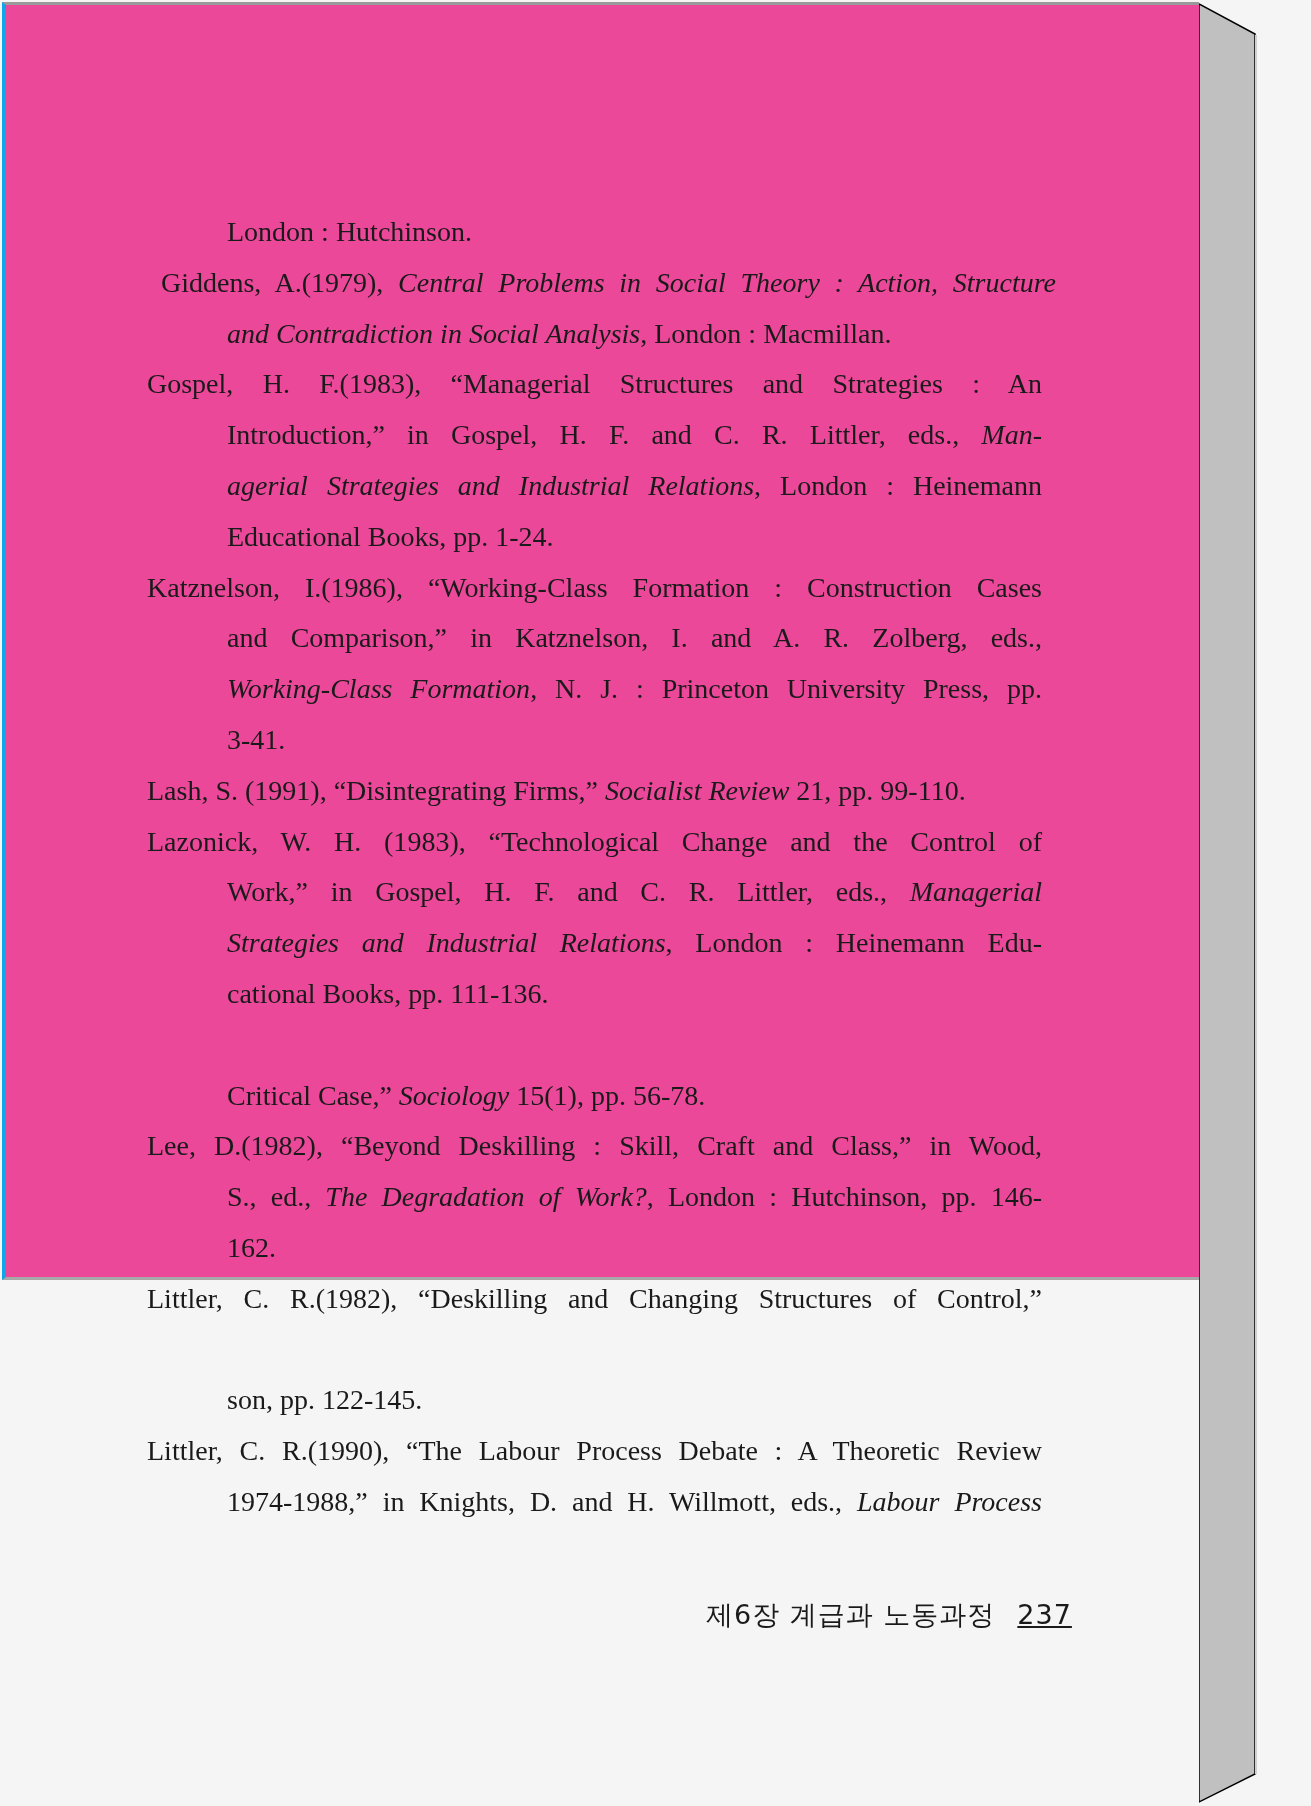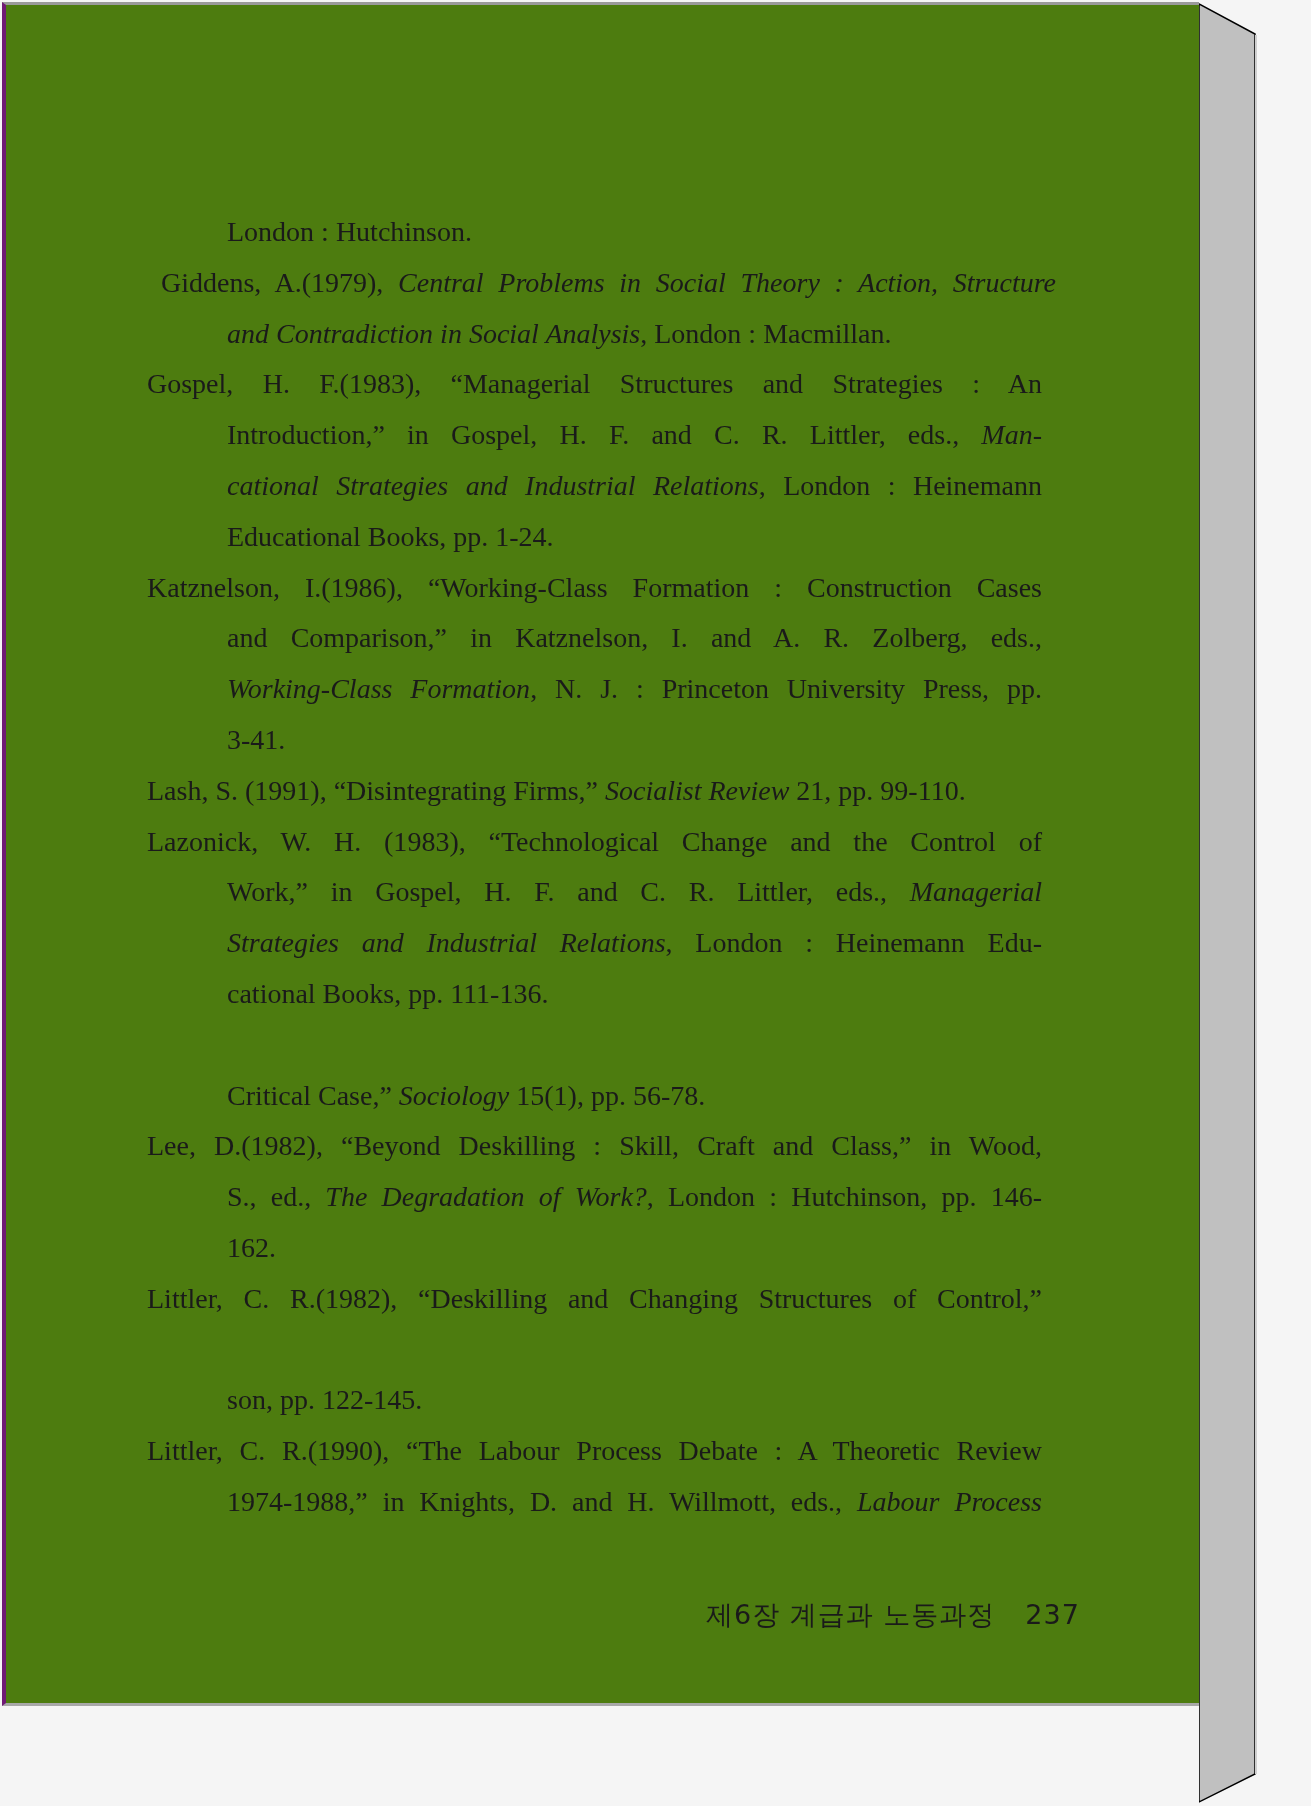--- a/index.html
+++ b/index.html
@@ -7,25 +7,25 @@
     width: 1311px; height: 1806px;
     background: #f5f5f5;
     position: relative;
     overflow: hidden;
     font-family: "Liberation Serif", "DejaVu Serif", serif;
     color: #1a1a1a;
   }
   .page {
     position: absolute;
     left: 2px; top: 2px;
-    width: 1197px; height: 1704px;
-    background: #4d7c0f;
+    width: 1197px; height: 1278px;
+    background: #ec4899;
     border-top: 3px solid #9a9a9a;
     border-bottom: 3px solid #a8a8a8;
-    border-left: 4px solid #701a75;
+    border-left: 4px solid #0ea5e9;
     box-sizing: border-box;
   }
   .side {
     position: absolute;
     left: 1199px; top: 2px;
     width: 58px; height: 1802px;
   }
   .side svg { display: block; }
   .lines {
     position: absolute;
@@ -49,33 +49,33 @@
   .line.cont.just { width: 815px; }
   em { font-style: italic; }
   .footer {
     position: absolute;
     left: 700px; top: 1592px;
     font-family: "DejaVu Sans", sans-serif;
     font-size: 27px;
     letter-spacing: 1px;
     white-space: nowrap;
   }
-  .footer .pg { margin-left: 30px; }
+  .footer .pg { margin-left: 22px; text-decoration: underline; }
 </style>
 </head>
 <body>
 
 <div class="page">
   <div class="lines" id="lines">
       <div class="line cont" style="top: 210px;"><span>London : Hutchinson.</span></div>
       <div class="line first just" style="top: 261px; margin-left: 14px;"><span>Giddens, A.(1979), </span><em>Central Problems in Social Theory : Action, Structure</em></div>
       <div class="line cont" style="top: 312px;"><em>and Contradiction in Social Analysis</em><span>, London : Macmillan.</span></div>
       <div class="line first just" style="top: 362px;"><span>Gospel, H. F.(1983), “Managerial Structures and Strategies : An</span></div>
       <div class="line cont just" style="top: 413px;"><span>Introduction,” in Gospel, H. F. and C. R. Littler, eds., </span><em>Man-</em></div>
-      <div class="line cont just" style="top: 464px;"><em>cational Strategies and Industrial Relations</em><span>, London : Heinemann</span></div>
+      <div class="line cont just" style="top: 464px;"><em>agerial Strategies and Industrial Relations</em><span>, London : Heinemann</span></div>
       <div class="line cont" style="top: 515px;"><span>Educational Books, pp. 1-24.</span></div>
       <div class="line first just" style="top: 566px;"><span>Katznelson, I.(1986), “Working-Class Formation : Construction Cases</span></div>
       <div class="line cont just" style="top: 616px;"><span>and Comparison,” in Katznelson, I. and A. R. Zolberg, eds.,</span></div>
       <div class="line cont just" style="top: 667px;"><em>Working-Class Formation</em><span>, N. J. : Princeton University Press, pp.</span></div>
       <div class="line cont" style="top: 718px;"><span>3-41.</span></div>
       <div class="line first" style="top: 769px;"><span>Lash, S. (1991), “Disintegrating Firms,” </span><em>Socialist Review</em><span> 21, pp. 99-110.</span></div>
       <div class="line first just" style="top: 820px;"><span>Lazonick, W. H. (1983), “Technological Change and the Control of</span></div>
       <div class="line cont just" style="top: 870px;"><span>Work,” in Gospel, H. F. and C. R. Littler, eds., </span><em>Managerial</em></div>
       <div class="line cont just" style="top: 921px;"><em>Strategies and Industrial Relations</em><span>, London : Heinemann Edu-</span></div>
       <div class="line cont" style="top: 972px;"><span>cational Books, pp. 111-136.</span></div>

